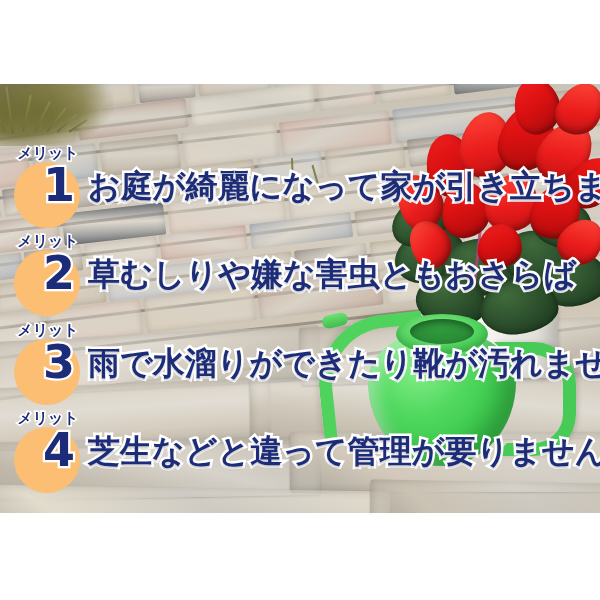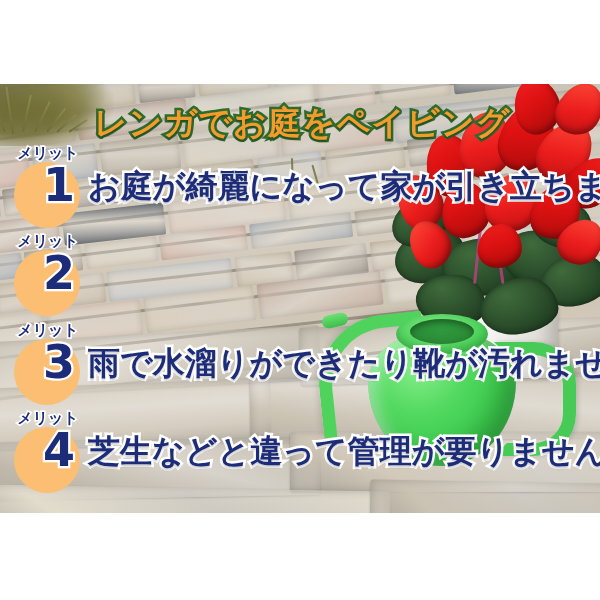--- a/index.html
+++ b/index.html
@@ -245,33 +245,33 @@
     <div id="can">
       <div class="can-spout"></div>
       <div class="can-tip"></div>
       <div class="can-handle"></div>
       <div class="can-body"></div>
       <div class="can-neck"></div>
       <div class="can-mouth"></div>
     </div>
   </div>
 
-  <div id="headline">レンガでお庭をペイビング</div>
 
   <div class="merit-row" style="top:148px">
     <div class="badge"></div>
     <div class="badge-label">メリット</div>
     <div class="badge-num">1</div>
     <div class="merit-text">お庭が綺麗になって家が引き立ちます</div>
   </div>
 
   <div class="merit-row" style="top:236px">
     <div class="badge"></div>
     <div class="badge-label">メリット</div>
     <div class="badge-num">2</div>
+    <div class="merit-text">草むしりや嫌な害虫ともおさらば</div>
   </div>
 
   <div class="merit-row" style="top:325px">
     <div class="badge"></div>
     <div class="badge-label">メリット</div>
     <div class="badge-num">3</div>
     <div class="merit-text">雨で水溜りができたり靴が汚れません</div>
   </div>
 
   <div class="merit-row" style="top:413px">

